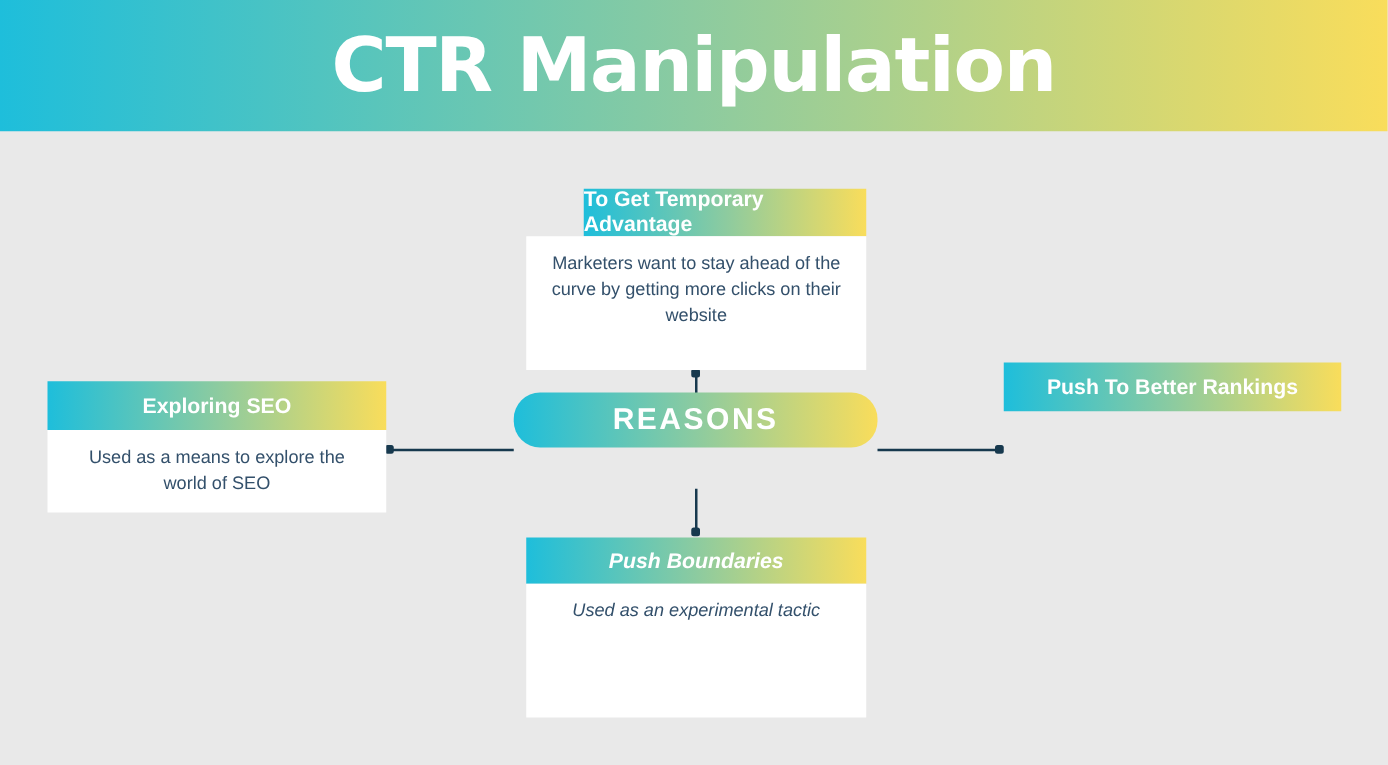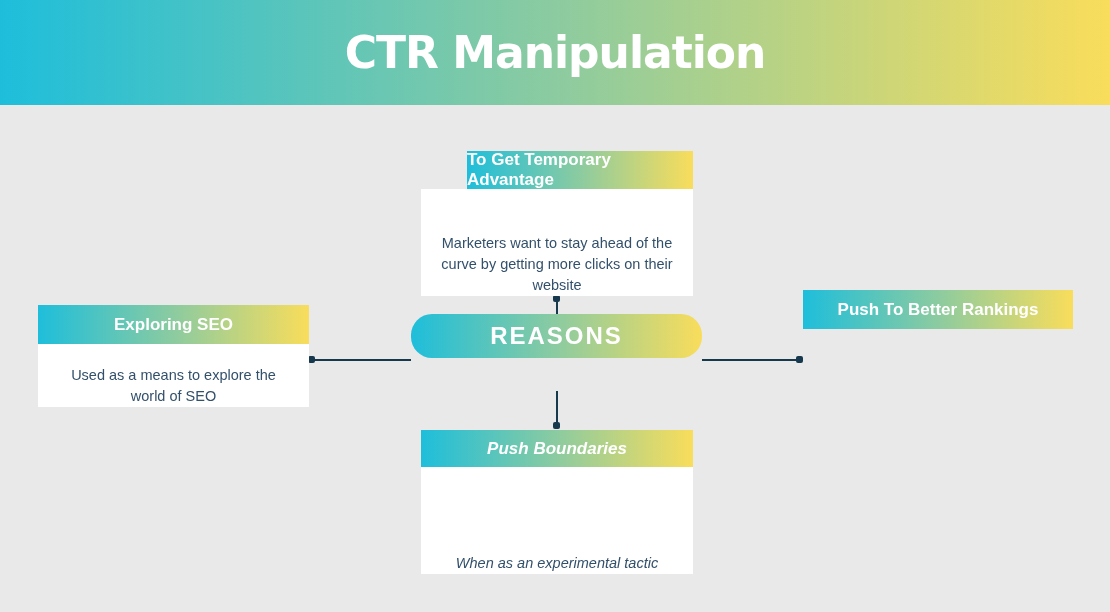--- a/index.html
+++ b/index.html
@@ -24,41 +24,41 @@
   }
   
   .banner{
     position:absolute;left:0;top:0;width:1110px;height:105px;
     display:flex;align-items:center;justify-content:center;
   }
   .banner h1{
     color:var(--c-white);
     font-family:"DejaVu Sans","Liberation Sans",sans-serif;
     font-weight:800;
-    font-size:44px;
+    font-size:60px;
     letter-spacing:-1px;
   }
   
   .node{position:absolute;display:flex;flex-direction:column;}
   .node-header{
     display:flex;align-items:center;justify-content:center;
     color:var(--c-white);
     font-weight:700;
     font-size:17px;
     flex:0 0 auto;
   }
   .node-body{
     background:var(--c-white);
     flex:1 1 auto;
-    display:flex;align-items:flex-end;justify-content:center;
+    display:flex;align-items:flex-start;justify-content:center;
     text-align:center;
     color:var(--c-text);
     font-size:14.5px;
     line-height:21px;
-    padding:0 16px;
+    padding:12px 16px;
   }
   .node-top{left:421px;top:151px;width:272px;height:145px;}
   .node-top .node-header{height:38px;margin-left:46px;}
   .node-left{left:38px;top:290px;width:271px;height:102px;margin-top:15px;}
   .node-left .node-header{height:39px;}
   .node-right{left:803px;top:290px;width:270px;height:134px;}
   .node-right .node-header{height:39px;}
   .node-bottom{left:421px;top:430px;width:272px;height:144px;font-style:italic;}
   .node-bottom .node-header{height:37px;}
   
@@ -133,17 +133,17 @@
     <div class="node-header gradient">
       <span>Push To Better Rankings</span>
     </div>
   </div>
 
   <div class="node node-bottom">
     <div class="node-header gradient">
       <span>Push Boundaries</span>
     </div>
     <div class="node-body">
-      <p>When as an experimental tactic</p>
+      <p>Used as an experimental tactic</p>
     </div>
   </div>
 
 </div>
 
 </body></html>

